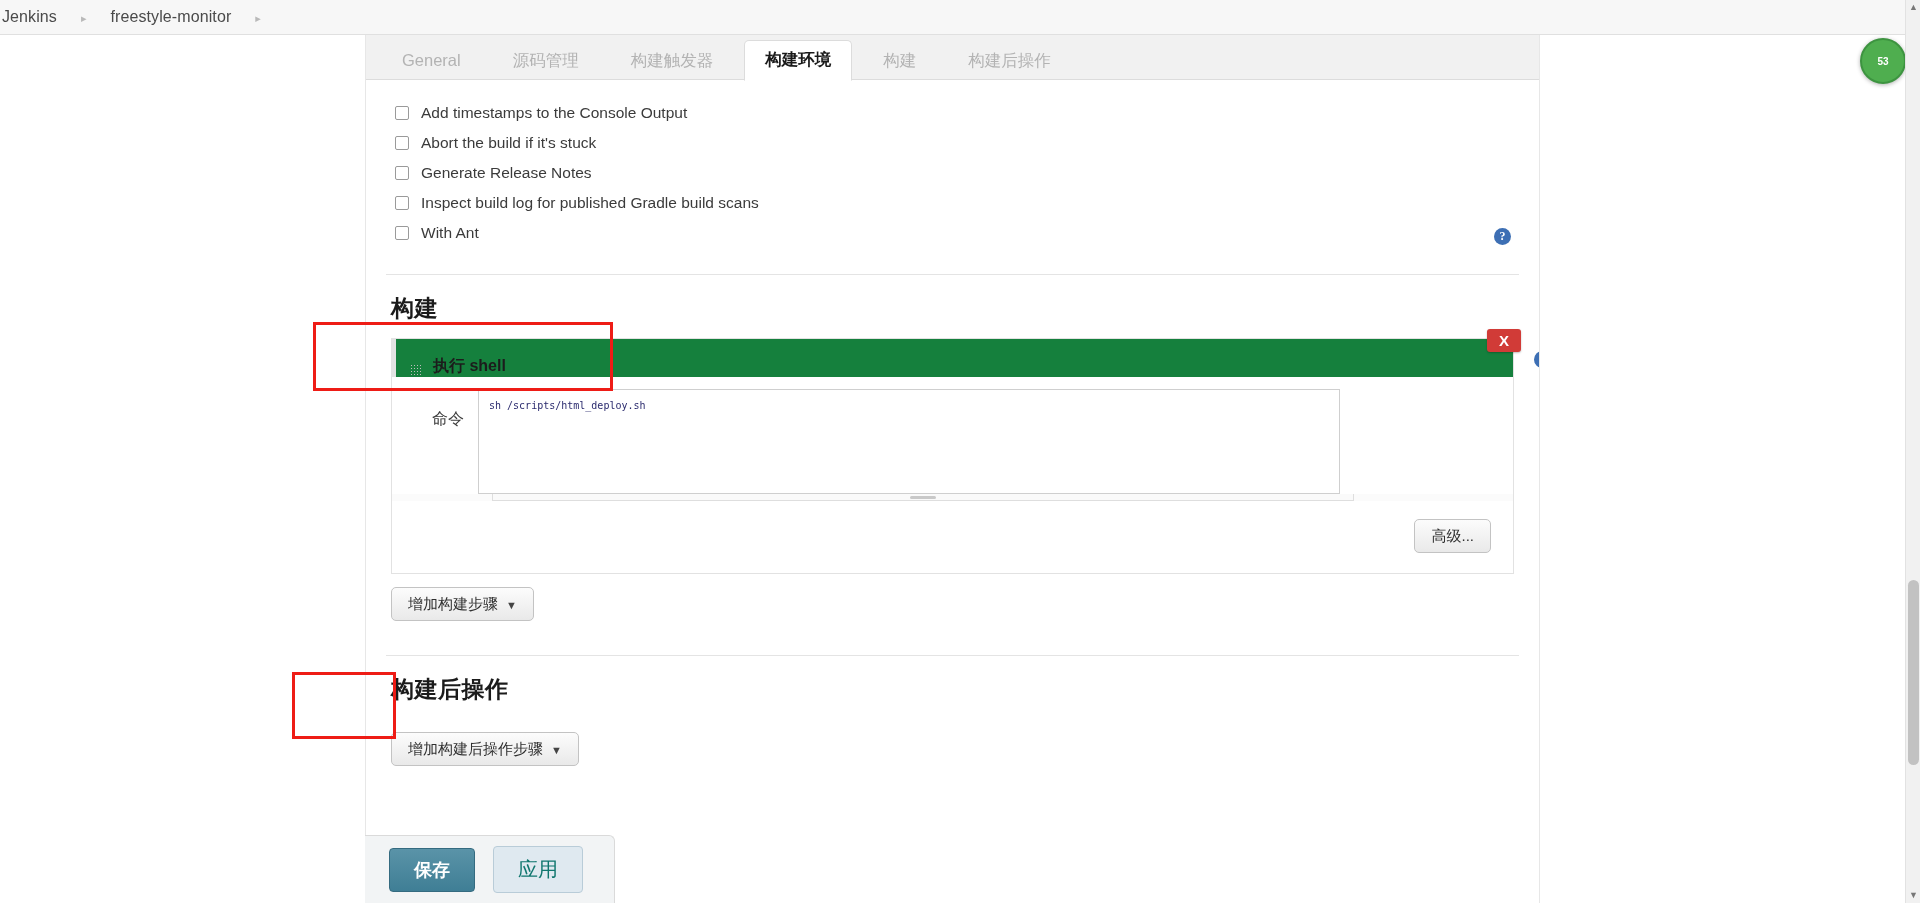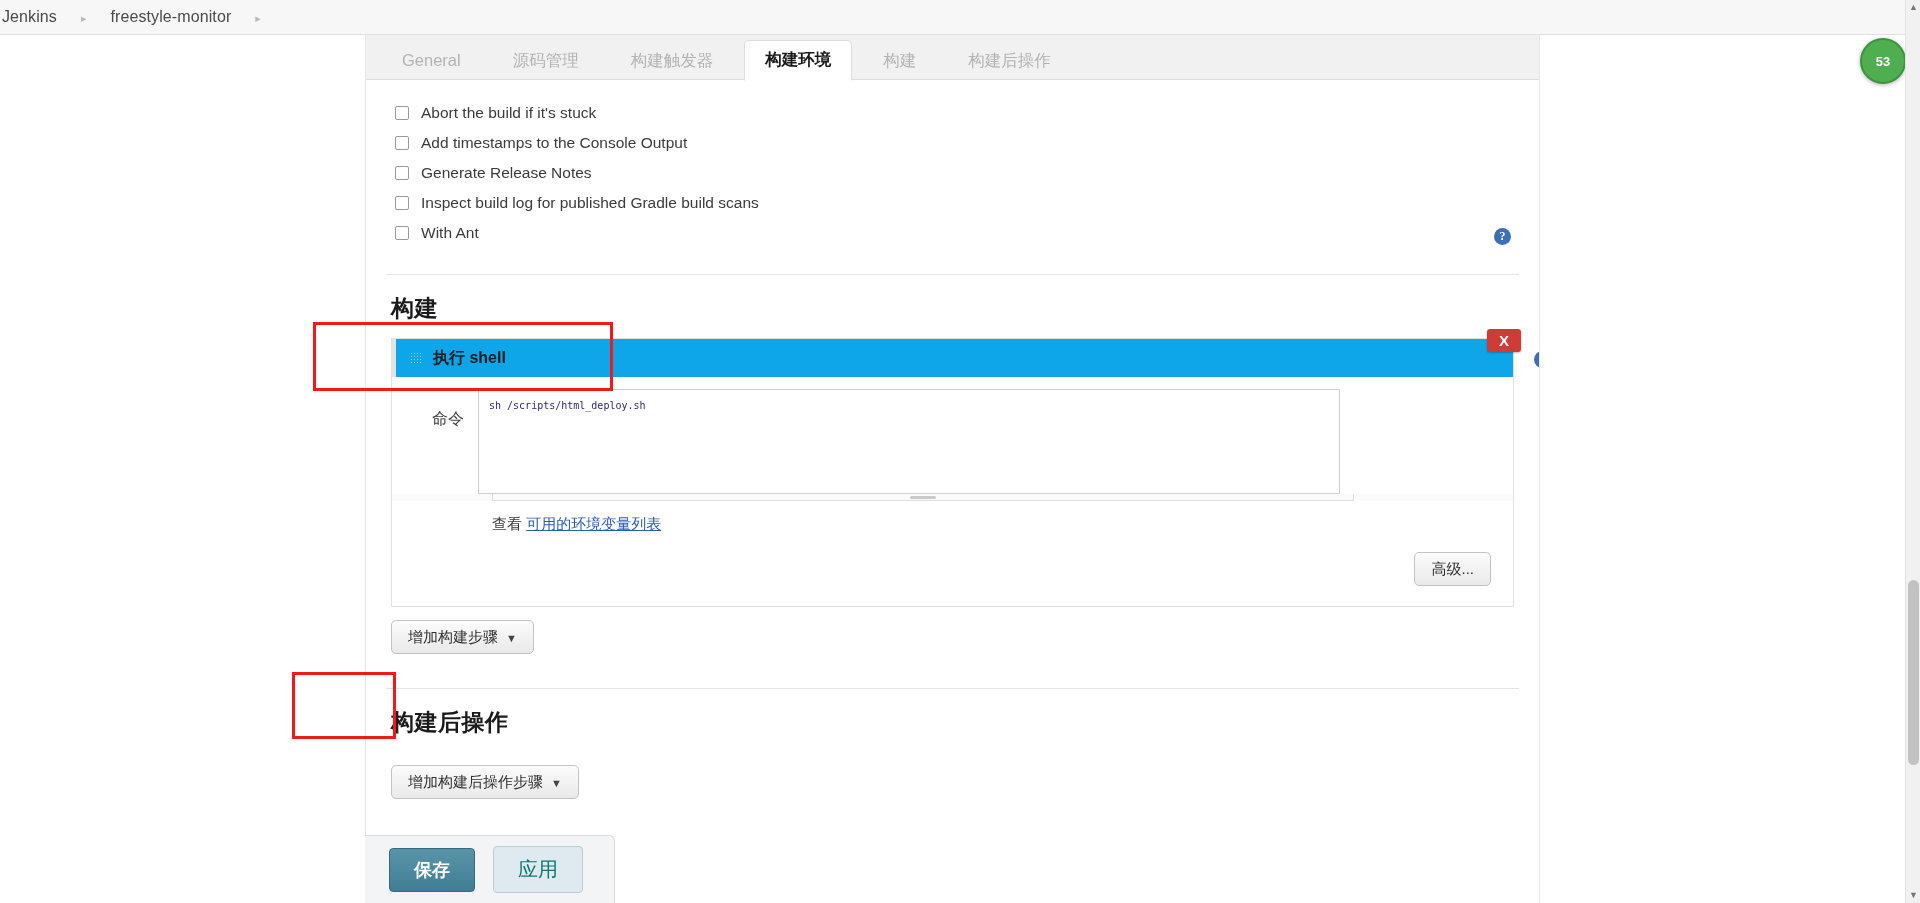--- a/index.html
+++ b/index.html
@@ -164,25 +164,25 @@
     margin: 0 25px 0 25px;
     position: relative;
   }
   .builder {
     border: 1px solid #e2e2e2;
     background: #fbfbfb;
     position: relative;
   }
   .builder-head {
     display: flex;
-    align-items: center;
+    align-items: flex-end;
     height: 38px;
     padding-left: 14px;
     border-left: 4px solid #e3e3e3;
-    background: #0ea5e9;
+    background: #15803d;
   }
   .grip {
     width: 11px; height: 13px;
     margin-right: 12px;
     background-image:
       radial-gradient(#bdbdbd 34%, transparent 36%);
     background-size: 3px 3px;
     cursor: move;
     flex: none;
   }
@@ -378,21 +378,21 @@
   
   .float-badge {
     position: absolute;
     right: 14px;
     top: 38px;
     width: 46px; height: 46px;
     border-radius: 50%;
     background: #4fae4f;
     border: 2px solid #3d9440;
     color: #ffffff;
-    font-size: 13px;
+    font-size: 10px;
     font-weight: bold;
     display: flex;
     align-items: center;
     justify-content: center;
     cursor: pointer;
     box-shadow: 0 1px 4px rgba(0,0,0,.3);
   }
 
   
   .anno {
@@ -427,25 +427,25 @@
       <div class="tab active">构建环境</div>
       <div class="tab">构建</div>
       <div class="tab">构建后操作</div>
     </div>
 
     <div class="form-body">
 
       <div class="checkbox-block">
         <div class="cb-row">
           <span class="cb-box"></span>
-          <span class="cb-label">Abort the build if it's stuck</span>
+          <span class="cb-label">Add timestamps to the Console Output</span>
         </div>
         <div class="cb-row">
           <span class="cb-box"></span>
-          <span class="cb-label">Add timestamps to the Console Output</span>
+          <span class="cb-label">Abort the build if it's stuck</span>
         </div>
         <div class="cb-row">
           <span class="cb-box"></span>
           <span class="cb-label">Generate Release Notes</span>
         </div>
         <div class="cb-row">
           <span class="cb-box"></span>
           <span class="cb-label">Inspect build log for published Gradle build scans</span>
         </div>
         <div class="cb-row">
@@ -468,24 +468,20 @@
             <span class="grip"></span>
             <span class="builder-title">执行 shell</span>
           </div>
 
           <div class="field-row">
             <div class="field-label">命令</div>
             <textarea class="cmd-area" placeholder="" style="">sh /scripts/html_deploy.sh</textarea>
           </div>
           <div class="resize-grip"></div>
 
-          <div class="envvar-line">
-            <span>查看</span>
-            <a>可用的环境变量列表</a>
-          </div>
 
           <div class="advanced-row">
             <button class="btn">高级...</button>
           </div>
         </div>
       </div>
 
       <div class="add-step-row">
         <button class="btn"><span>增加构建步骤</span><span class="caret">▼</span></button>
       </div>

